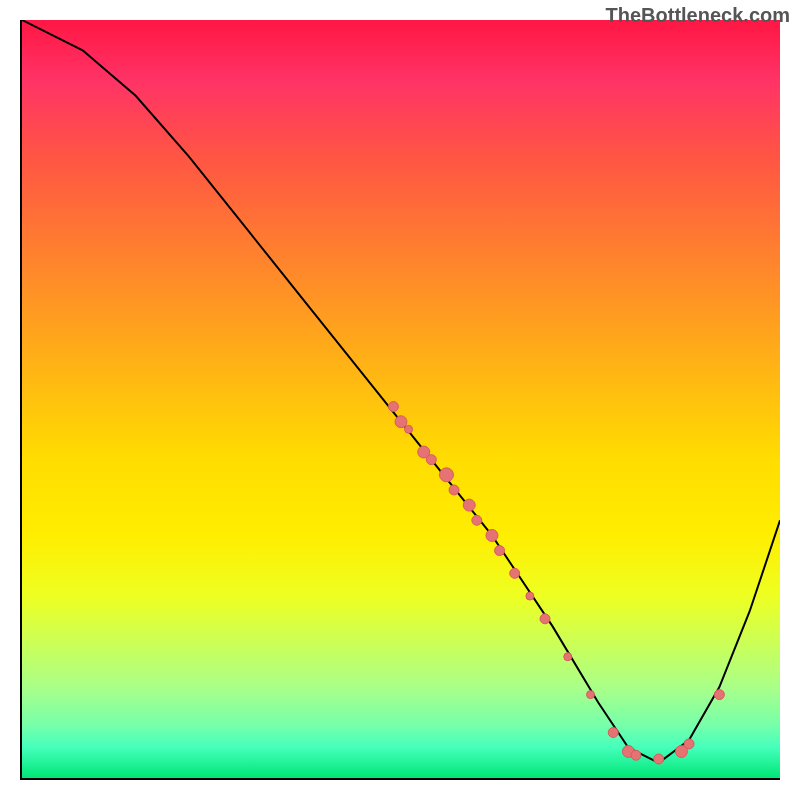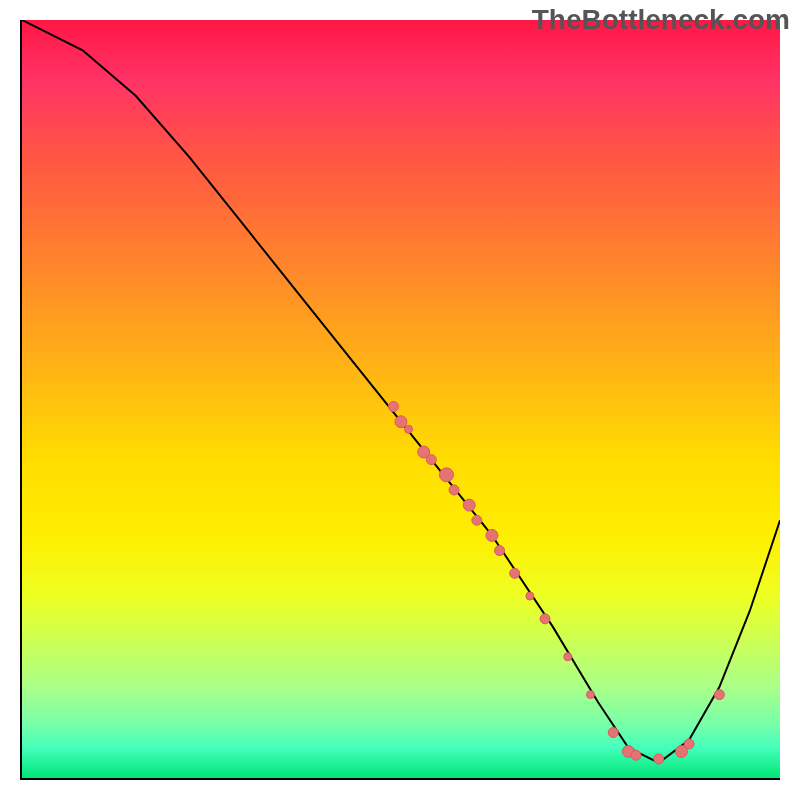--- a/index.html
+++ b/index.html
@@ -8,21 +8,21 @@
     height: 800px;
     background: #ffffff;
     position: relative;
     font-family: Arial, sans-serif;
     overflow: hidden;
   }
   .watermark {
     position: absolute;
     top: 4px;
     right: 10px;
-    font-size: 28px;
+    font-size: 20px;
     font-weight: bold;
     color: #555555;
     z-index: 10;
   }
   .chart-container {
     position: absolute;
     top: 20px;
     left: 20px;
     width: 760px;
     height: 760px;

